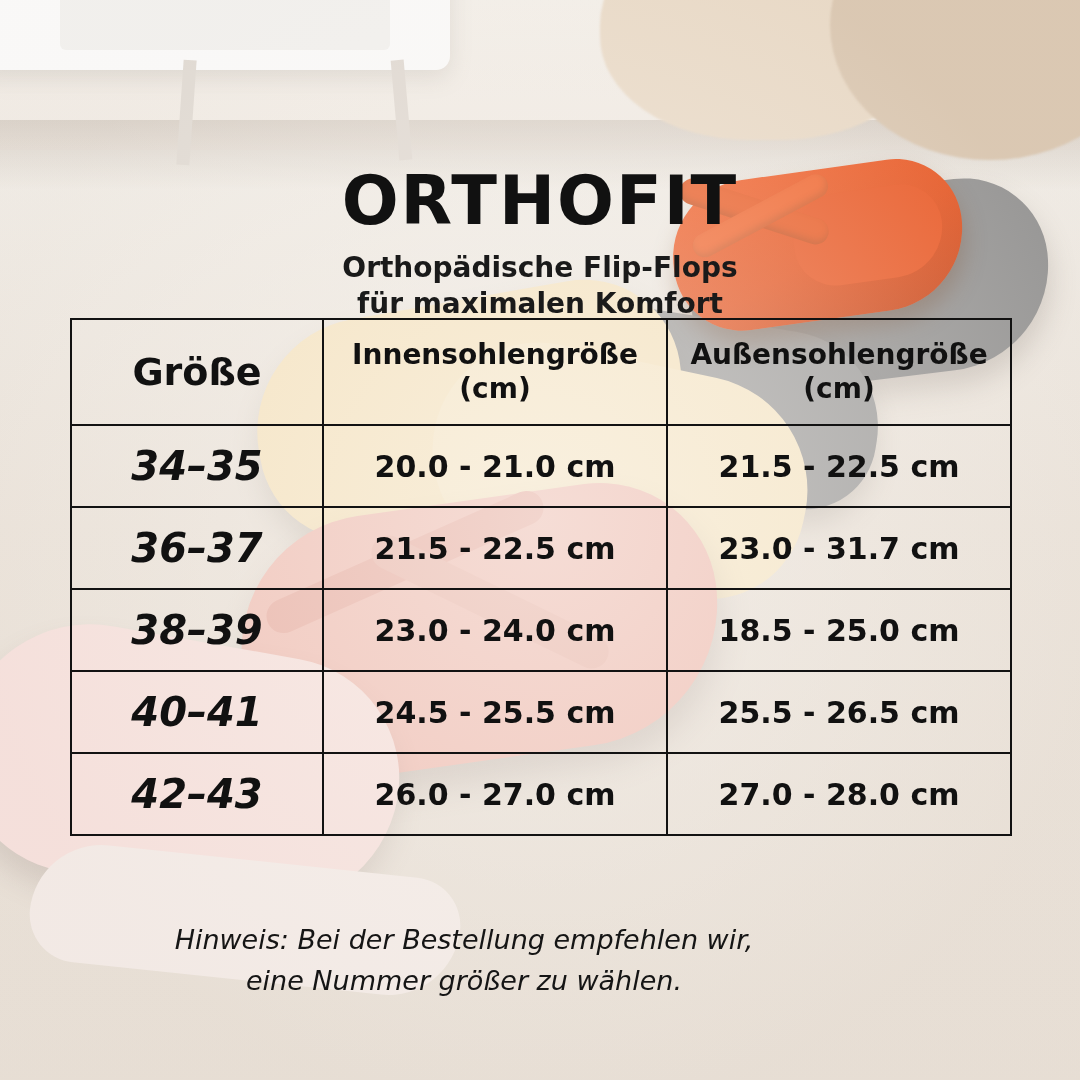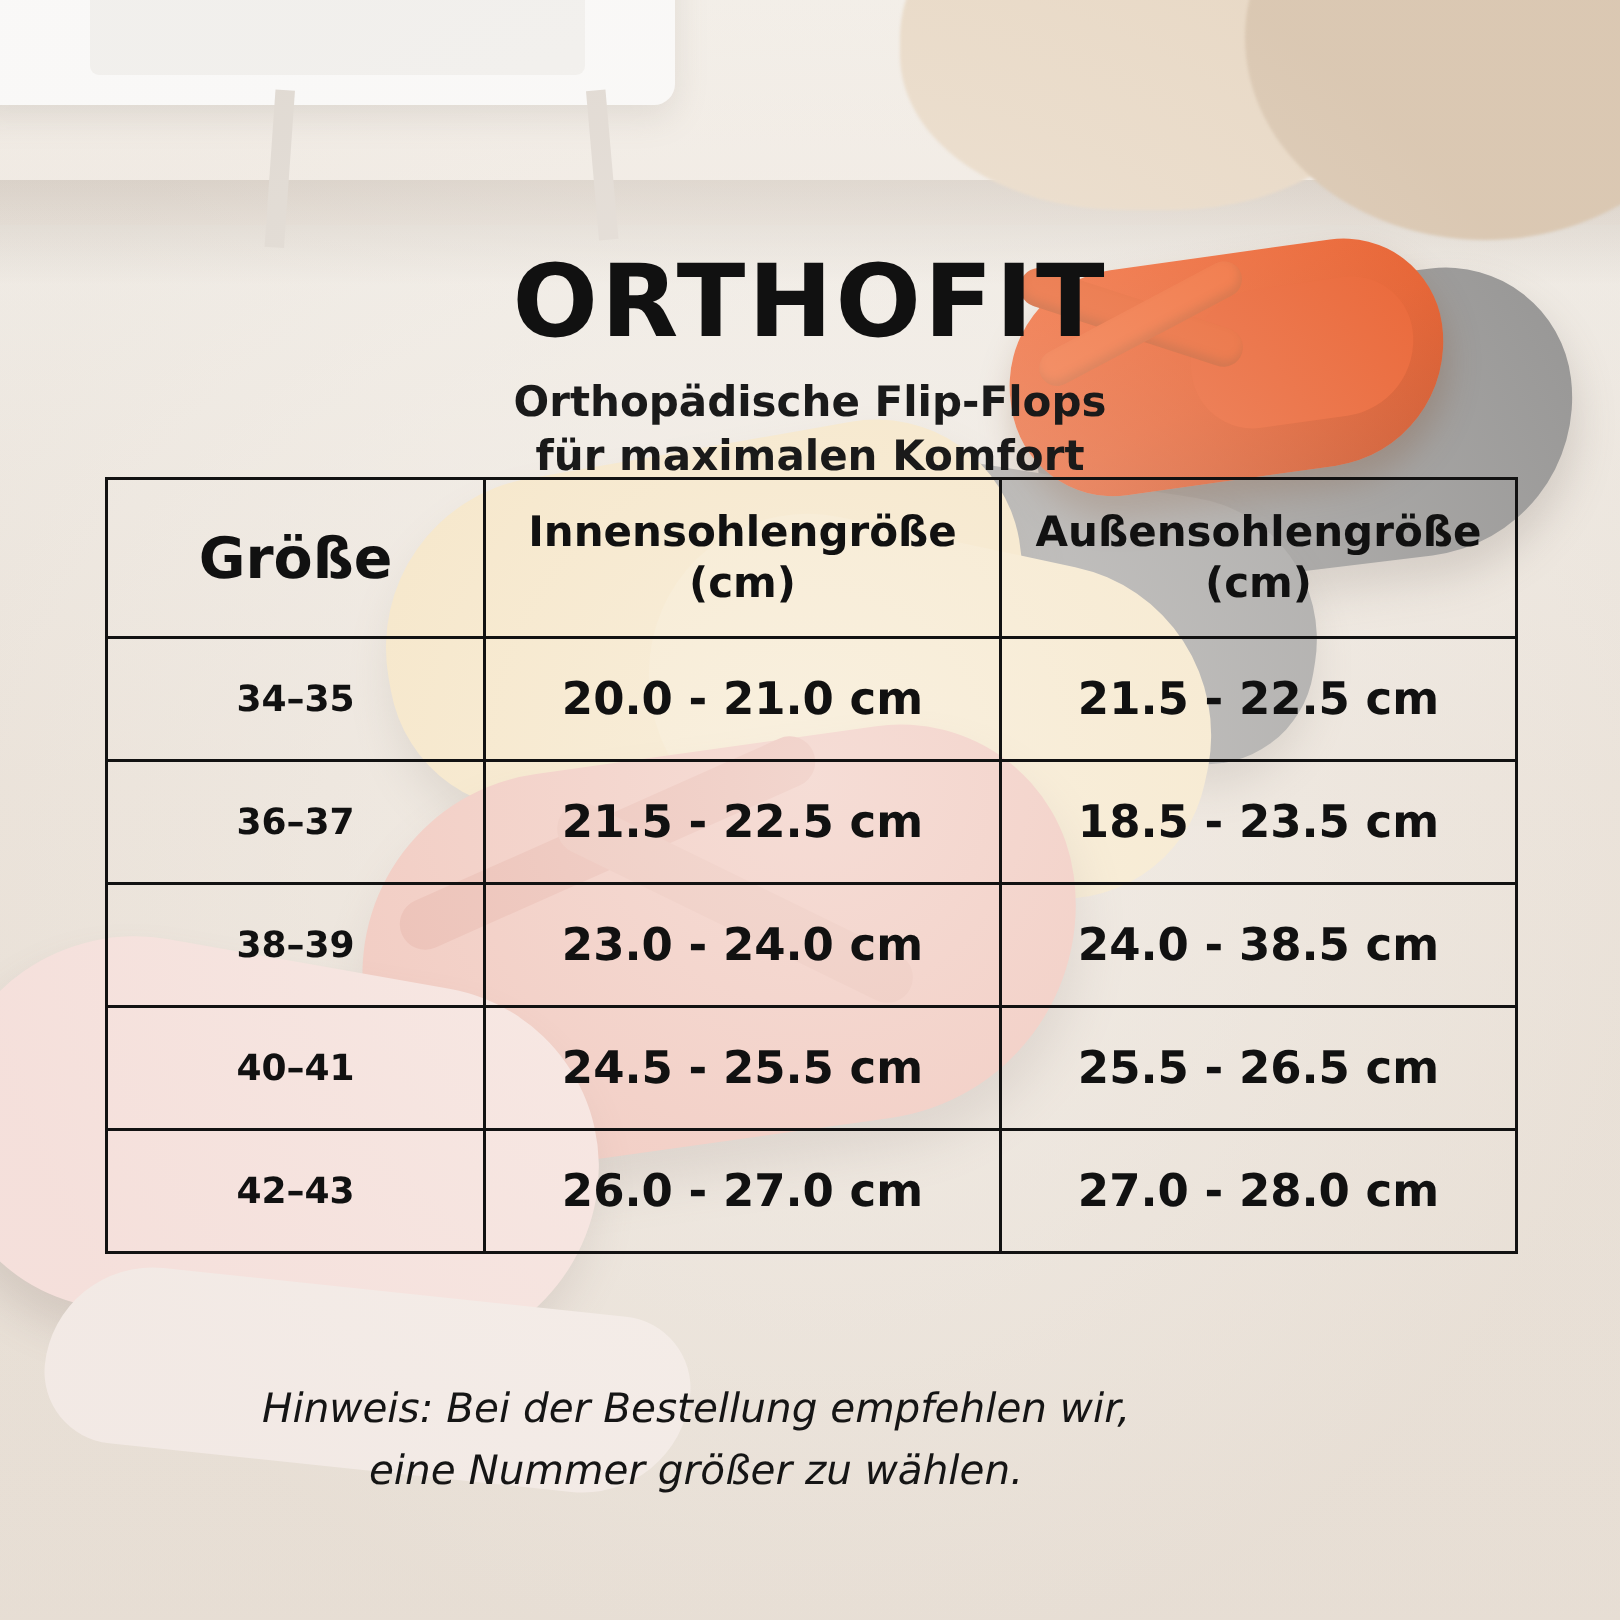--- a/index.html
+++ b/index.html
@@ -268,21 +268,22 @@
     margin-top: 16px;
   }
   table.size-table th.col-size {
     font-size: 38px;
   }
   table.size-table td {
     height: 78px;
     font-size: 30px;
   }
   table.size-table td.cell-size {
-    font-size: 24px;
+    font-size: 40px;
+    font-style: italic;
   }
   col.c1 { width: 252px; }
   col.c2 { width: 344px; }
   col.c3 { width: 344px; }
 
   .note {
     position: absolute;
     left: 0;
     top: 920px;
     width: 928px;
@@ -360,26 +361,26 @@
       </thead>
       <tbody>
         <tr>
           <td class="cell-size">34–35</td>
           <td>20.0 - 21.0 cm</td>
           <td>21.5 - 22.5 cm</td>
         </tr>
         <tr>
           <td class="cell-size">36–37</td>
           <td>21.5 - 22.5 cm</td>
-          <td>18.5 - 23.5 cm</td>
+          <td>23.0 - 31.7 cm</td>
         </tr>
         <tr>
           <td class="cell-size">38–39</td>
           <td>23.0 - 24.0 cm</td>
-          <td>24.0 - 38.5 cm</td>
+          <td>18.5 - 25.0 cm</td>
         </tr>
         <tr>
           <td class="cell-size">40–41</td>
           <td>24.5 - 25.5 cm</td>
           <td>25.5 - 26.5 cm</td>
         </tr>
         <tr>
           <td class="cell-size">42–43</td>
           <td>26.0 - 27.0 cm</td>
           <td>27.0 - 28.0 cm</td>

